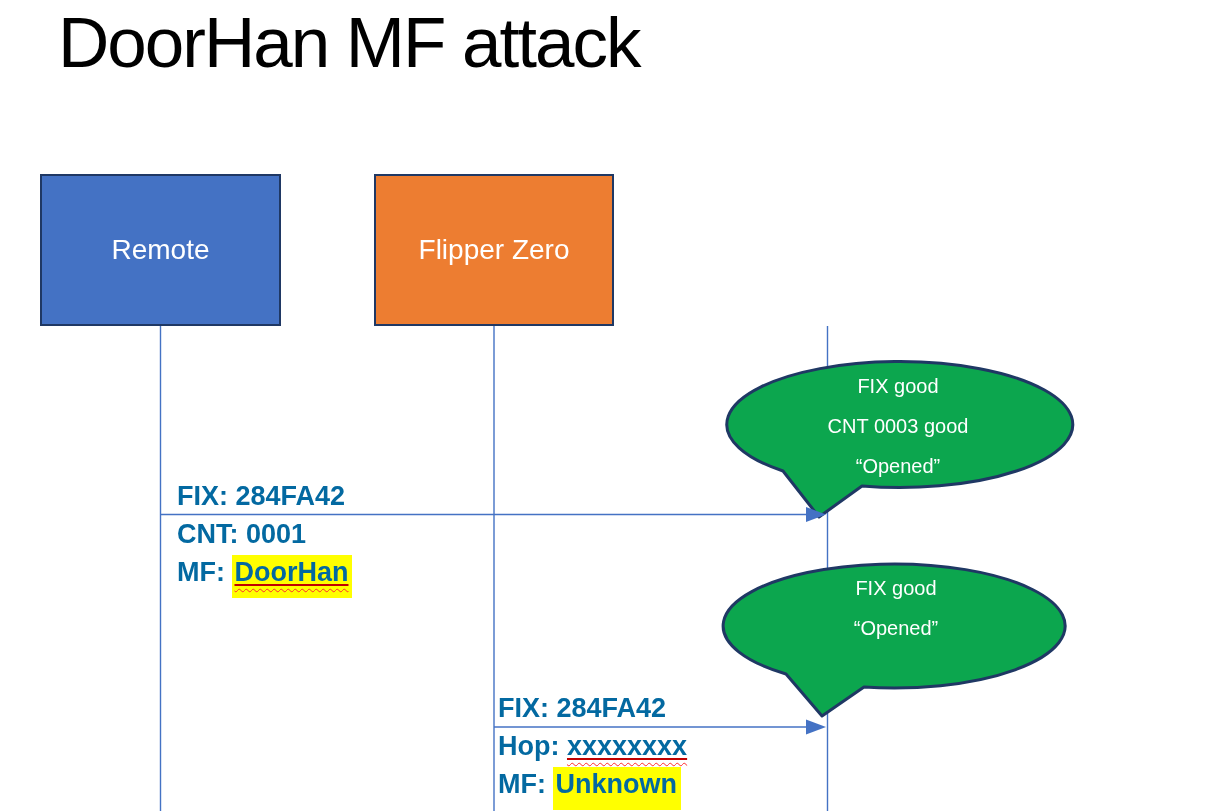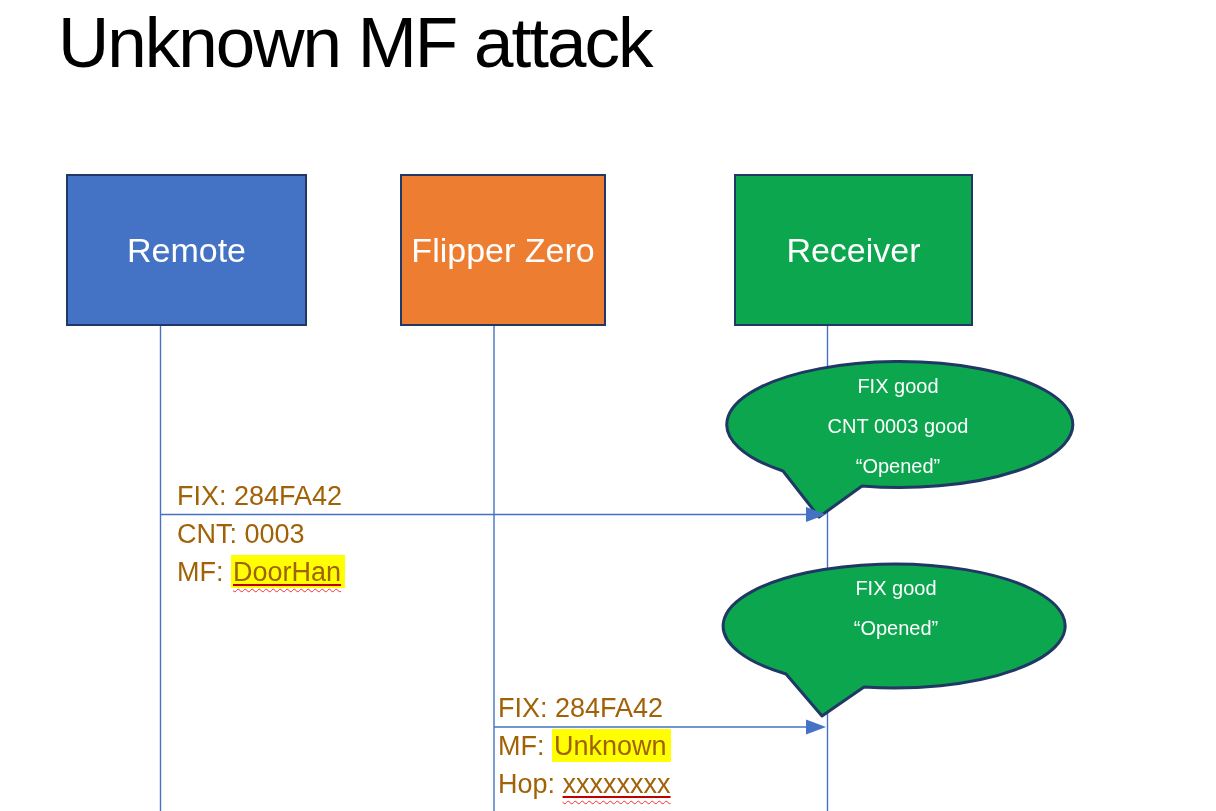--- a/index.html
+++ b/index.html
@@ -11,35 +11,35 @@
   .slide-title {
     position:absolute; left:58px; top:2px;
     font-size:71px; font-weight:300; letter-spacing:-2px; color:#000;
     white-space:nowrap;
   }
   .svg-layer { position:absolute; left:0; top:0; width:1216px; height:811px; z-index:1; }
   .actor {
     position:absolute; top:174px; height:152px;
     border:2.5px solid #1F3864;
     display:flex; align-items:center; justify-content:center;
-    color:#ffffff; font-size:34px; z-index:2;margin-left:26px;
+    color:#ffffff; font-size:28px; z-index:2;
   }
   .actor-remote   { left:40px;  width:241px; background:#4472C4; }
-  .actor-flipper  { left:374px; width:206px; background:#ED7D31; }
+  .actor-flipper  { left:374px; width:240px; background:#ED7D31; }
   .actor-receiver { left:708px; width:239px; background:#0CA64E; }
 
   .msg {
     position:absolute; z-index:2; font-size:27px; line-height:38px;
-    white-space:nowrap; color:#a16207;
+    white-space:nowrap; color:#0369a1;font-weight:bold;
   }
   .msg-1 { left:177px; top:477px; }
   .msg-2 { left:498px; top:689px; }
   .msg .line { height:38px; }
 
-  .hl { background:#FFFF00; padding:2px 4px 1px 2px; }
+  .hl { background:#FFFF00; padding:2px 4px 11px 2px; }
   .sq-outer {
     text-decoration-line:underline; text-decoration-style:wavy;
     text-decoration-color:#FF2B2B; text-decoration-thickness:1px;
     text-underline-offset:7px;
   }
   .sq-inner {
     text-decoration-line:underline; text-decoration-style:solid;
     text-decoration-color:#C00000; text-decoration-thickness:2px;
     text-underline-offset:3px;
   }
@@ -49,21 +49,21 @@
     line-height:40px; text-align:center;
   }
   .callout-text-1 { left:726px; top:366px; width:344px; }
   .callout-text-2 { left:726px; top:568px; width:340px; }
 </style>
 </head>
 <body>
 
 <div class="canvas">
 
-  <div class="slide-title">Unknown MF attack</div>
+  <div class="slide-title">DoorHan MF attack</div>
 
   <svg class="svg-layer" width="1216" height="811" viewBox="0 0 1216 811">
 
     <line x1="160.5" y1="326" x2="160.5" y2="811" stroke="#4472C4" stroke-width="1.4"></line>
     <line x1="494" y1="326" x2="494" y2="811" stroke="#4472C4" stroke-width="1.4"></line>
     <line x1="827.5" y1="326" x2="827.5" y2="811" stroke="#4472C4" stroke-width="1.4"></line>
 
     <path d="M 783 471 A 173 63 0 1 1 862 486 L 819 517 Z" fill="#0CA64E" stroke="#1F3864" stroke-width="3" stroke-linejoin="round"></path>
 
     <path d="M 786 674 A 171 62 0 1 1 864 687 L 822 716 Z" fill="#0CA64E" stroke="#1F3864" stroke-width="3" stroke-linejoin="round"></path>
@@ -74,34 +74,31 @@
     <line x1="494" y1="727" x2="810" y2="727" stroke="#4472C4" stroke-width="1.6"></line>
     <polygon points="826,727 806,719.5 806,734.5" fill="#4472C4"></polygon>
   </svg>
 
   <div class="actor actor-remote">
     <span>Remote</span>
   </div>
   <div class="actor actor-flipper">
     <span>Flipper Zero</span>
   </div>
-  <div class="actor actor-receiver">
-    <span>Receiver</span>
-  </div>
 
   <div class="msg msg-1">
     <div class="line">FIX: 284FA42</div>
-    <div class="line">CNT: 0003</div>
+    <div class="line">CNT: 0001</div>
     <div class="line"><span>MF: </span><span class="hl sq-outer"><span class="sq-inner">DoorHan</span></span></div>
   </div>
 
   <div class="msg msg-2">
     <div class="line">FIX: 284FA42</div>
+    <div class="line"><span>Hop: </span><span class="sq-outer"><span class="sq-inner">xxxxxxxx</span></span></div>
     <div class="line"><span>MF: </span><span class="hl"><span>Unknown</span></span></div>
-    <div class="line"><span>Hop: </span><span class="sq-outer"><span class="sq-inner">xxxxxxxx</span></span></div>
   </div>
 
   <div class="callout-text callout-text-1">
     <div>FIX good</div>
     <div>CNT 0003 good</div>
     <div>“Opened”</div>
   </div>
   <div class="callout-text callout-text-2">
     <div>FIX good</div>
     <div>“Opened”</div>

